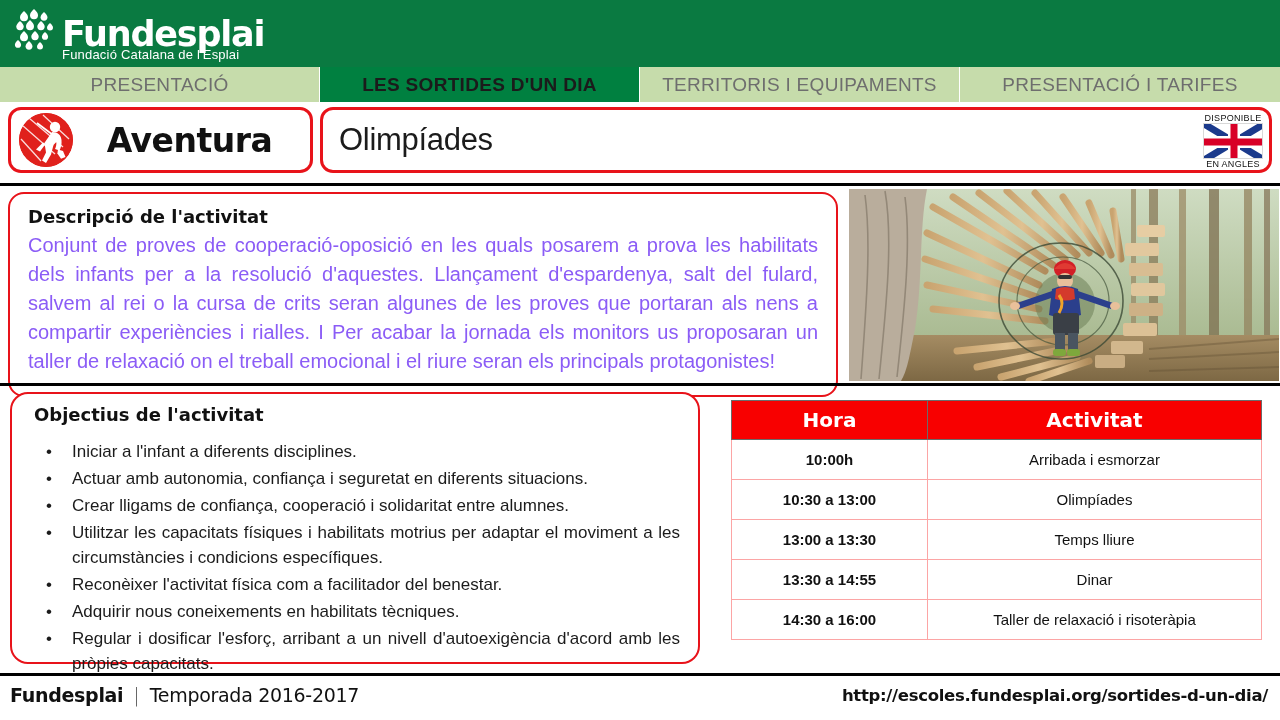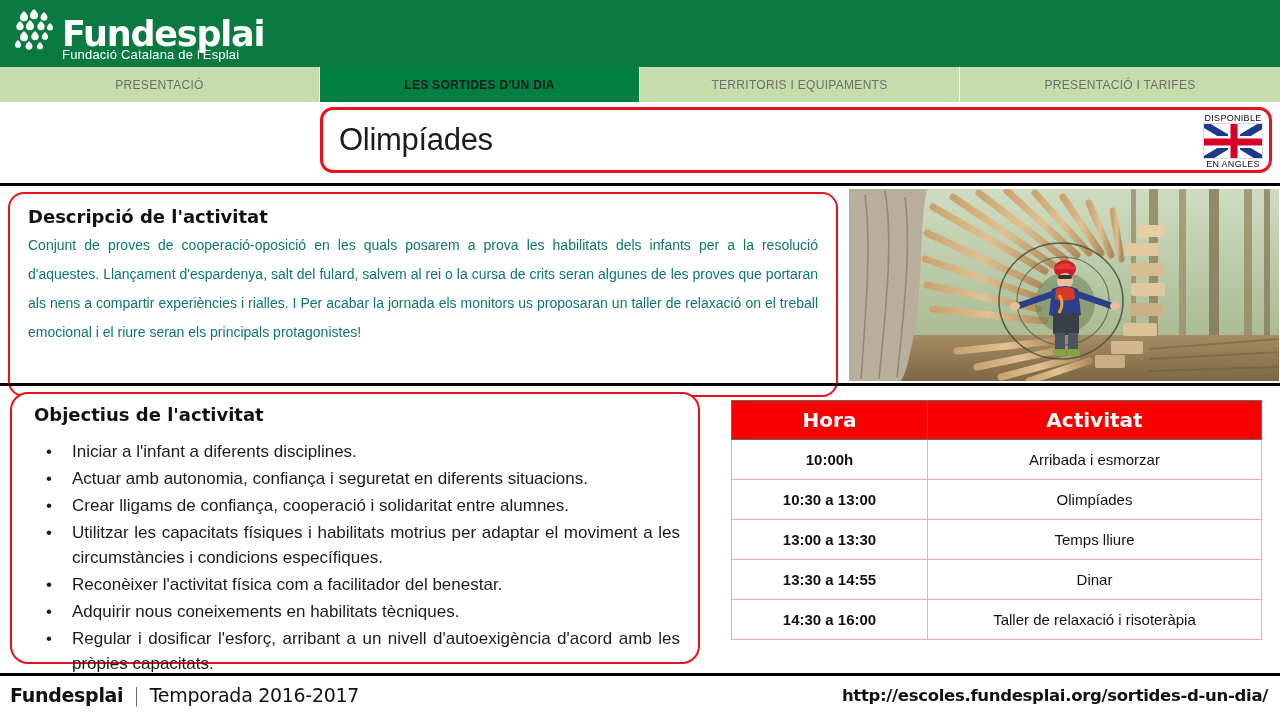--- a/index.html
+++ b/index.html
@@ -30,21 +30,21 @@
     margin-top:-3px;
   }
 
   
   .nav {
     position:absolute; left:0; top:67px; width:1280px; height:35px;
     display:flex; background:#0a7a41;
   }
   .tab {
     flex:1 1 0; display:flex; align-items:center; justify-content:center;
-    font-size:12px; letter-spacing:0.3px; color:#6e6e6e;
+    font-size:19px; letter-spacing:0.3px; color:#6e6e6e;
     background:#c6dcab; border-right:1px solid #ffffff;
     font-family:"Liberation Sans", sans-serif;
   }
   .tab:last-child { border-right:none; }
   .tab.active { background:#008040; color:#1b1b1b; font-weight:600; }
   .tab.t-pres { flex: 0 0 320px; }
   .tab.t-sort { flex: 0 0 320px; }
   .tab.t-terr { flex: 0 0 320px; }
   .tab.t-org  { flex: 0 0 320px; }
 
@@ -97,21 +97,21 @@
   .desc-box {
     position:absolute; left:8px; top:192px; width:830px; height:205px;
     border:2.5px solid #e8131a; border-radius:16px; background:#fff;
     padding:12px 18px 28px 18px;
   }
   .box-title {
     font-family:"DejaVu Sans", sans-serif;
     font-size:18px; font-weight:700; color:#111; margin-bottom:4px;
   }
   .desc-text {
-    font-size:14px; line-height:29px; color:#0f766e; text-align:justify;
+    font-size:20px; line-height:29px; color:#8b5cf6; text-align:justify;
     font-family:"Liberation Sans", sans-serif;
   }
 
   
   .photo {
     position:absolute; left:849px; top:189px; width:430px; height:192px;
     overflow:hidden; background:#8a9c6a;
   }
   .photo svg { display:block; width:430px; height:192px; }
 
@@ -199,20 +199,44 @@
 
   <div class="nav">
     <div class="tab t-pres">PRESENTACIÓ</div>
     <div class="tab t-sort active">LES SORTIDES D'UN DIA</div>
     <div class="tab t-terr">TERRITORIS I EQUIPAMENTS</div>
     <div class="tab t-org">PRESENTACIÓ I TARIFES</div>
   </div>
 
   <div class="title-band">
 
+    <div class="cat-box">
+      <div class="cat-icon">
+        <svg viewBox="0 0 54 54" width="54" height="54" aria-hidden="true">
+          <circle cx="27" cy="27" r="27" fill="#e0211c"></circle>
+          <g stroke="#ffffff" stroke-width="1.3" fill="none" opacity="0.85">
+            <path d="M3 12 L36 41"></path>
+              <path d="M10 5 L44 34"></path>
+              <path d="M24 2 L50 26"></path>
+            <path d="M2 26 L22 48"></path>
+          </g>
+          <g fill="#ffffff">
+            <circle cx="36" cy="14" r="5.2"></circle>
+            <path d="M33 19 c6 0 9 3 9.5 8 c.4 4 -.5 8 -2 10.5 l-4.5 -1.5 c1.2 -2.5 1.6 -5 1.3 -7 l-3.3 3.5 -9 -2 z"></path>
+            <path d="M25.5 30 l9 2 -2.5 9.5 -5 8.5 -4 -2.5 4 -8 z"></path>
+            <path d="M24 29.5 l2.5 1.5 -5.5 7.5 -4 -2 z"></path>
+            <path d="M39 36.5 l5 1.5 2.5 6 -4.5 1.8 -3.6 -5.3 z"></path>
+          </g>
+          <g stroke="#ffffff" stroke-width="1.6" fill="none">
+            <path d="M34 22 L18 10"></path>
+          </g>
+        </svg>
+      </div>
+      <div class="cat-label">Aventura</div>
+    </div>
 
     <div class="act-box">
       <div class="act-label">Olimpíades</div>
     </div>
 
     <div class="flag-badge">
       <div class="flag-cap">DISPONIBLE</div>
       <div class="flag-img">
         <svg viewBox="0 0 60 36" width="60" height="36" aria-hidden="true">
           <rect width="60" height="36" fill="#ffffff"></rect>

